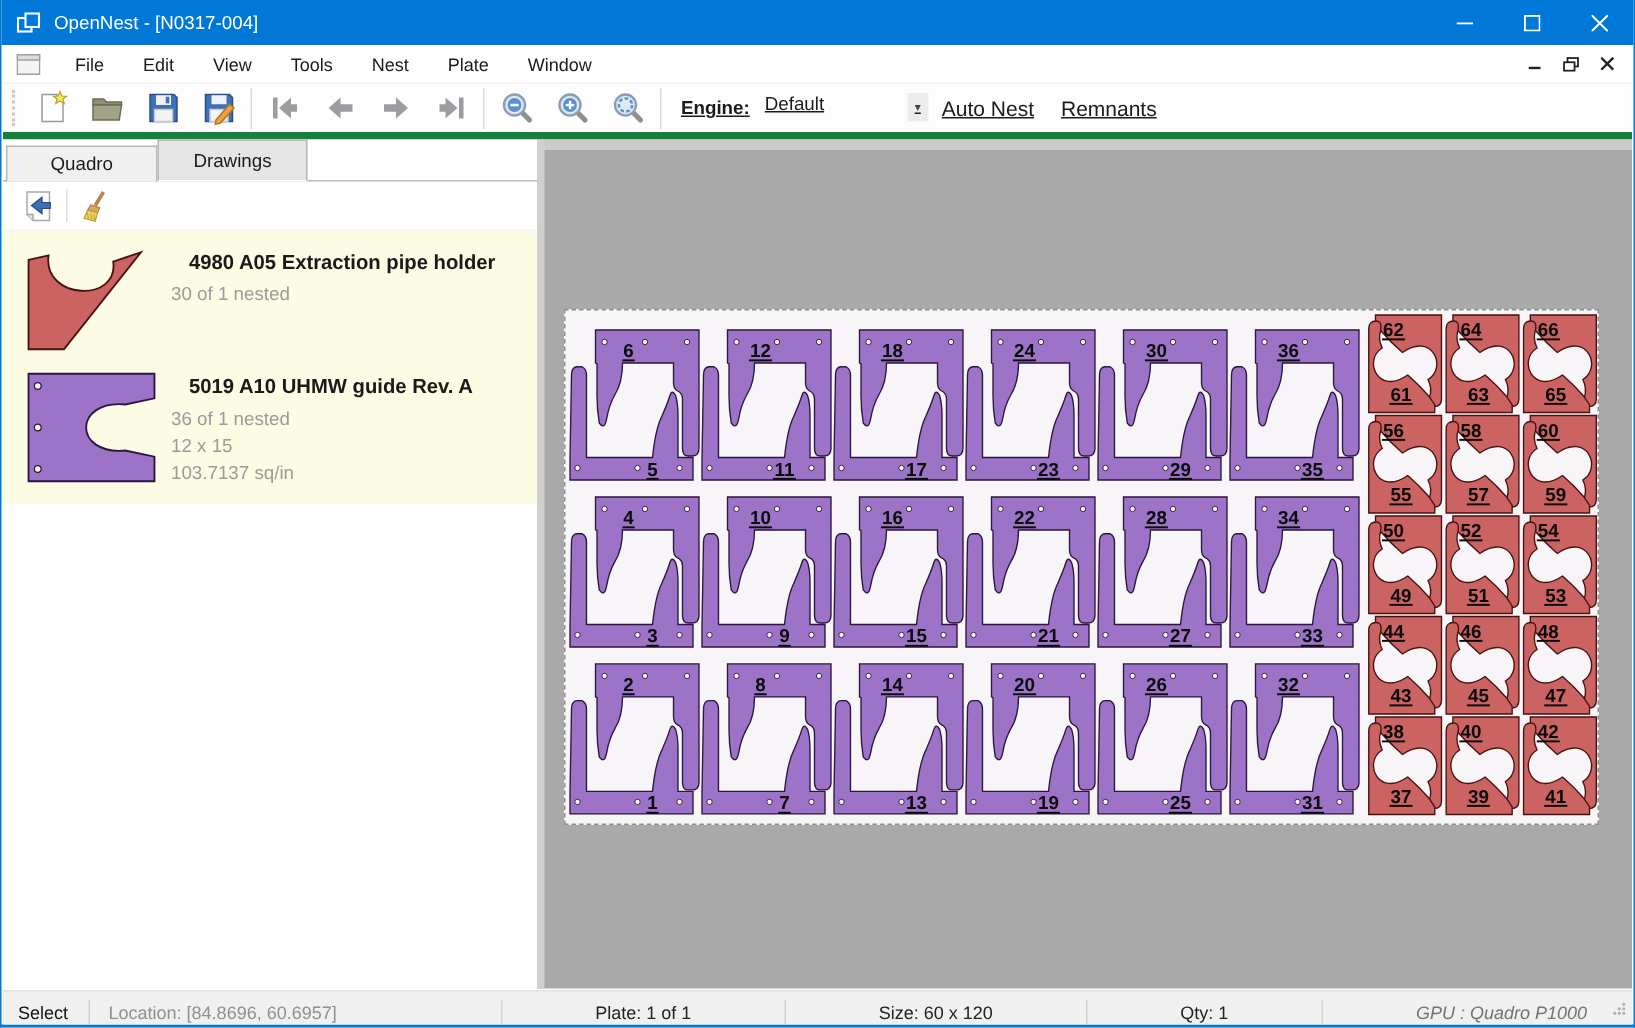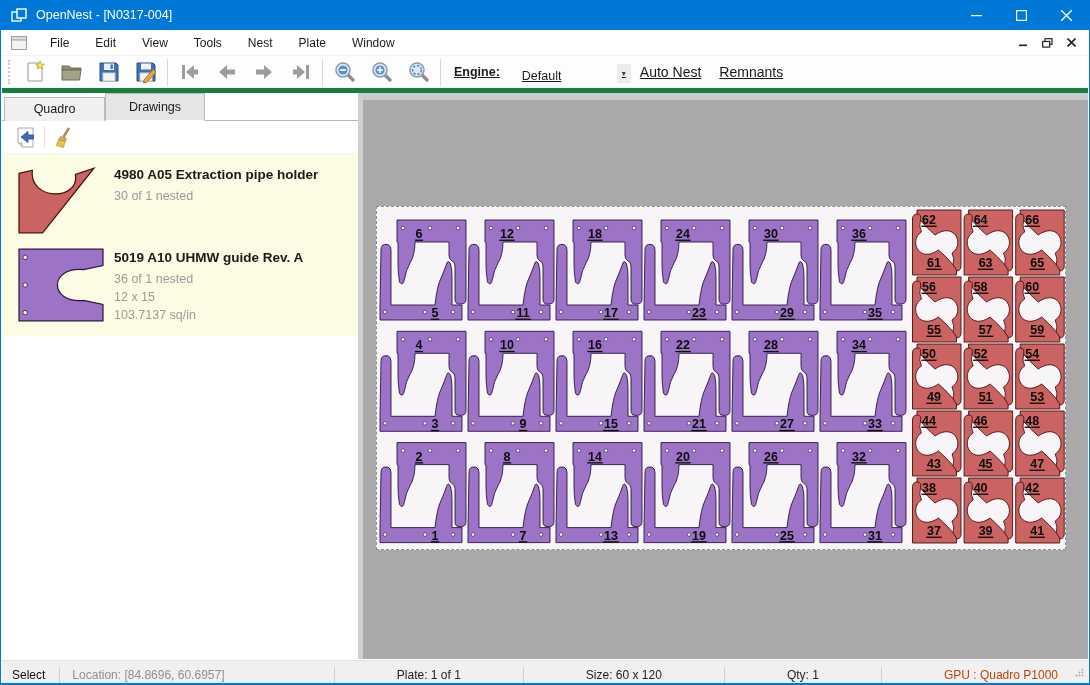--- a/index.html
+++ b/index.html
@@ -24,42 +24,42 @@
   .mdi-btns { position:absolute; right:8px; display:flex; gap:6px; align-items:center; }
   .mdi-btn { width:18px; height:16px; display:flex; align-items:center; justify-content:center; }
 
   
   .toolbar { position:absolute; left:1px; right:1px; top:56px; height:37px; background:#fdfdfd;
              display:flex; align-items:center; border-bottom:5px solid #15803d;text-decoration:underline; }
   .tb-grip { width:3px; height:24px; margin:0 5px 0 6px; border-left:2px dotted #c9c9c9; }
   .tb-btn { width:37px; height:31px; display:flex; align-items:center; justify-content:center; }
   .tb-sep { width:1px; height:27px; background:#d9d9d9; margin:0 3px; }
   .engine-label { font-weight:bold; font-size:12.5px; margin:0 6px 0 10px; }
-  .engine-combo { display:flex; align-items:flex-end; width:113px; height:21px;margin-left:12px; }
+  .engine-combo { display:flex; align-items:flex-start; width:113px; height:21px; }
   .engine-value { flex:1; font-size:12.5px; padding-left:4px; }
   .engine-arrow { width:14px; height:19px; background:#ececec; display:flex; align-items:center; justify-content:center;
                   font-size:8px; color:#444; }
   .tb-text-btn { padding:6px 9px; font-size:14px; }
 
   
   .panel { position:absolute; left:1px; top:93px; width:356px; bottom:24px; background:#fff; }
   .tabs { position:relative; height:28px; }
   .tab { position:absolute; bottom:0; text-align:center; font-size:12.5px; cursor:default; }
   .tab.inactive { left:2px; width:101px; height:24px; line-height:23px; background:#f0f0f0;
                   border:1px solid #b9b9b9; border-bottom:none; }
   .tab.active { left:103px; width:100px; height:28px; line-height:27px; background:#e5e5e5;
                 border:1px solid #b9b9b9; border-bottom:1px solid #fff; z-index:2; }
   .tabs .tabline { position:absolute; bottom:0; left:0; right:0; height:1px; background:#b9b9b9; }
   .ptoolbar { height:33px; display:flex; align-items:center; padding-left:8px; border-bottom:1px solid #f5f5f5; }
   .ptb-btn { width:30px; height:27px; display:flex; align-items:center; justify-content:center; }
   .ptb-sep { width:1px; height:22px; background:#e0e0e0; margin:0 4px; }
   .dlist { background:#fcfbe3; padding:4px 0 6px 0; }
   .ditem { display:flex; padding:7px 8px 6px 16px; }
   .dthumb { width:96px; flex:0 0 96px; display:flex; align-items:flex-start; }
-  .dtext .dtitle { font-size:13.5px; font-weight:bold; margin:2px 0 5px 0; }
+  .dtext .dtitle { font-size:13.5px; font-weight:bold; margin:2px 0 5px 12px; }
   .dtext .ddetail { font-size:12.5px; color:#9b9b9b; line-height:18px; }
 
   
   .canvas { position:absolute; left:357px; right:1px; top:93px; bottom:24px; background:#a9a9a9; }
   .canvas-topstrip { position:absolute; left:0; right:0; top:0; height:7px; background:#cbcbcb; }
   .splitter { position:absolute; left:0; top:0; bottom:0; width:5px; background:#cfcfcf; }
   .plate { position:absolute; left:18px; top:113px; width:690px; height:344px;
            background:#f7f5f7; border:1px dashed #8f8f8f; }
   .pnum { font-family:"Liberation Sans", sans-serif; font-size:12.5px; font-weight:bold; fill:#0a0a0a; }
   .pp { fill:#9d73c8; stroke:#2a163f; stroke-width:0.9; }
@@ -68,21 +68,21 @@
 
   
   .statusbar { position:absolute; left:1px; right:1px; bottom:0; height:23px; background:#f0f0f0;
                border-top:1px solid #e2e2e2; display:flex; align-items:flex-end; font-size:12px; }
   .sb-left { display:flex; align-items:center; }
   .sb-mode { padding:0 14px 0 10px; color:#111; }
   .sb-sep { width:1px; height:16px; background:#cfcfcf; }
   .sb-loc { padding:0 12px; color:#8f8f8f; }
   .sb-right { position:absolute; right:26px; display:flex; align-items:center;gap:48px; }
   .sb-item { padding:0 14px; color:#222; }
-  .sb-gpu { padding:0 4px 0 14px; color:#c2410c; }
+  .sb-gpu { padding:0 4px 0 14px; color:#737373;font-style:italic; }
   .sb-grip { position:absolute; right:4px; bottom:3px; }
 </style>
 </head>
 <body>
 
 <div class="window">
 
   <div class="titlebar">
     <span class="appicon">
       <svg width="17" height="15" viewBox="0 0 17 15">

